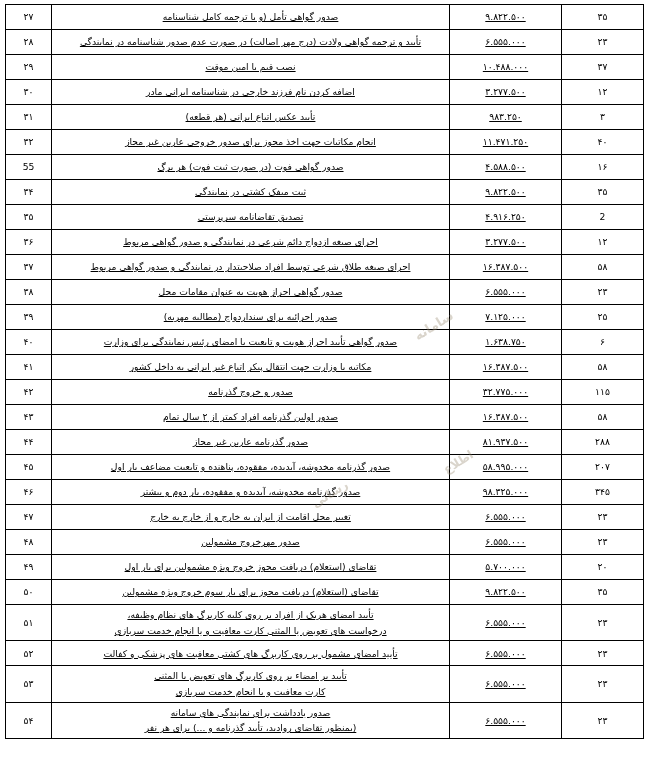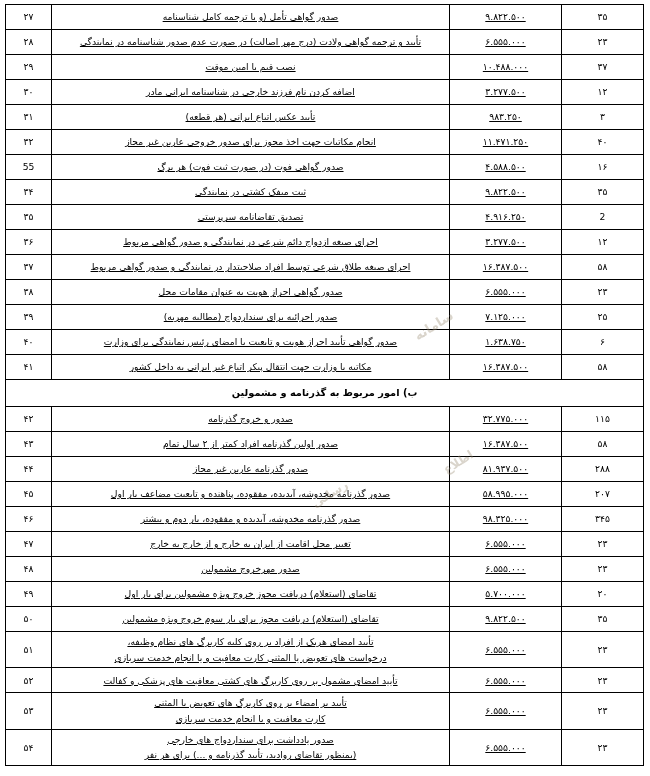--- a/index.html
+++ b/index.html
@@ -231,23 +231,20 @@
           <td class="num">۴۰</td>
         </tr>
         <tr>
           <td class="count">۵۸</td>
           <td class="amount">۱۶.۳۸۷.۵۰۰</td>
           <td class="desc">
             <span class="line">مکاتبه با وزارت جهت انتقال پیکر اتباع غیر ایرانی به داخل کشور</span>
           </td>
           <td class="num">۴۱</td>
         </tr>
-        <tr class="section-row">
-          <td colspan="4">ب) امور مربوط به گذرنامه و مشمولین</td>
-        </tr>
         <tr>
           <td class="count">۱۱۵</td>
           <td class="amount">۳۲.۷۷۵.۰۰۰</td>
           <td class="desc">
             <span class="line">صدور و خروج گذرنامه</span>
           </td>
           <td class="num">۴۲</td>
         </tr>
         <tr>
           <td class="count">۵۸</td>
@@ -336,21 +333,21 @@
           <td class="desc">
             <span class="line">تأیید بر امضاء بر روی کاربرگ های تعویض یا المثنی</span>
             <span class="line">کارت معافیت و  یا انجام خدمت  سربازی</span>
           </td>
           <td class="num">۵۳</td>
         </tr>
         <tr class="multi">
           <td class="count">۲۳</td>
           <td class="amount">۶.۵۵۵.۰۰۰</td>
           <td class="desc">
-            <span class="line">صدور یادداشت برای سنداردواج های خارجی</span>
+            <span class="line">صدور یادداشت برای نمایندگی های سامانه</span>
             <span class="line">(بمنظور تقاضای روادید، تأیید گذرنامه و ...) برای هر نفر</span>
           </td>
           <td class="num">۵۴</td>
         </tr>
       </tbody>
   </table>
 
 </div>
 
 </body></html>

